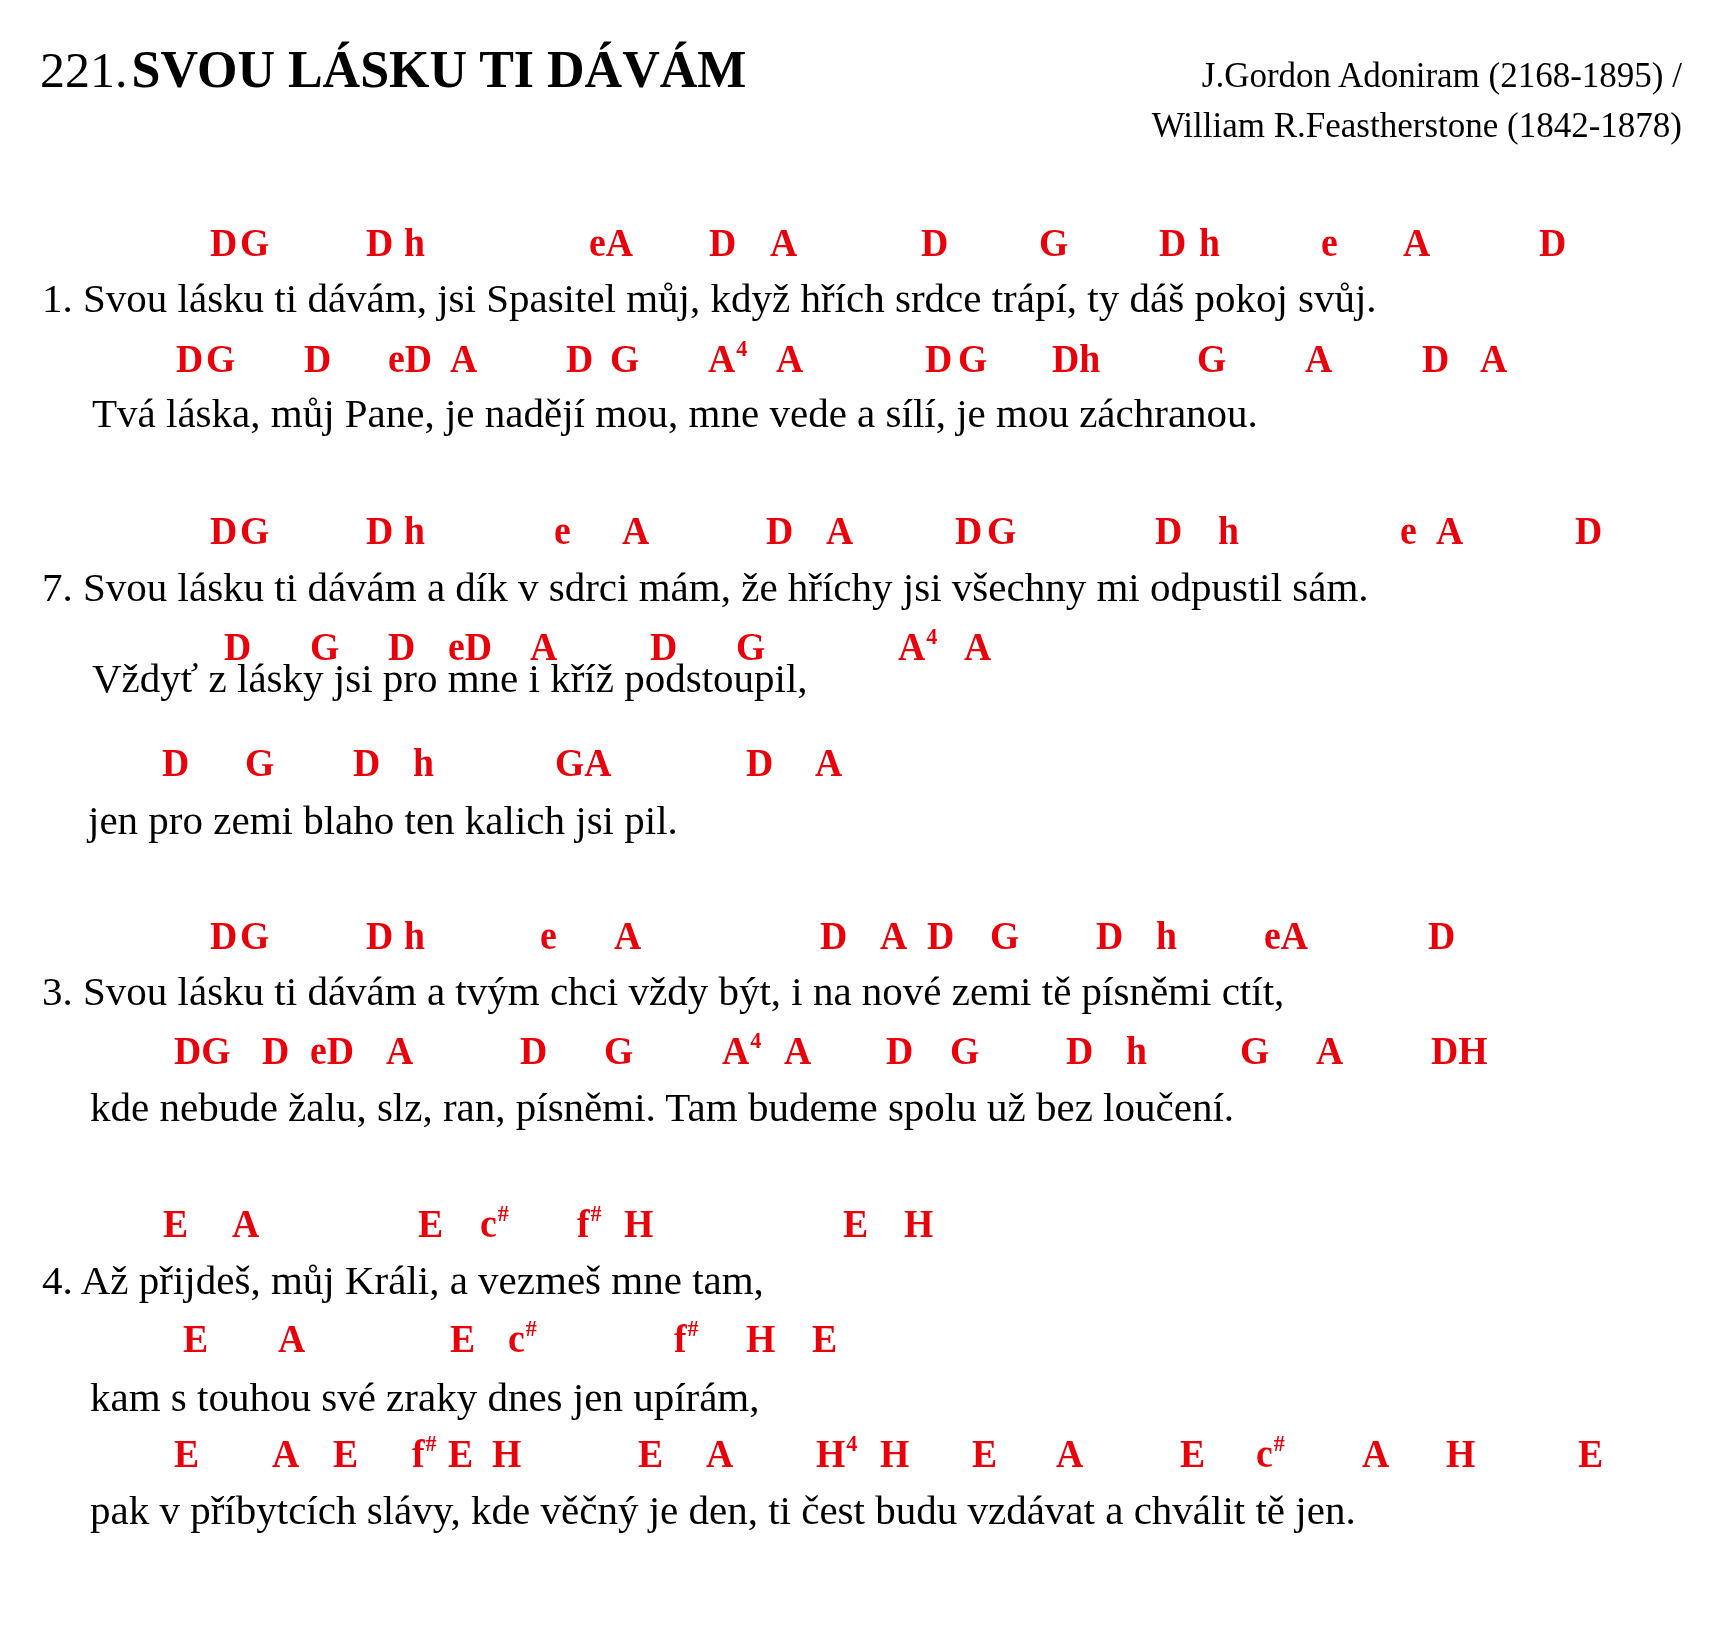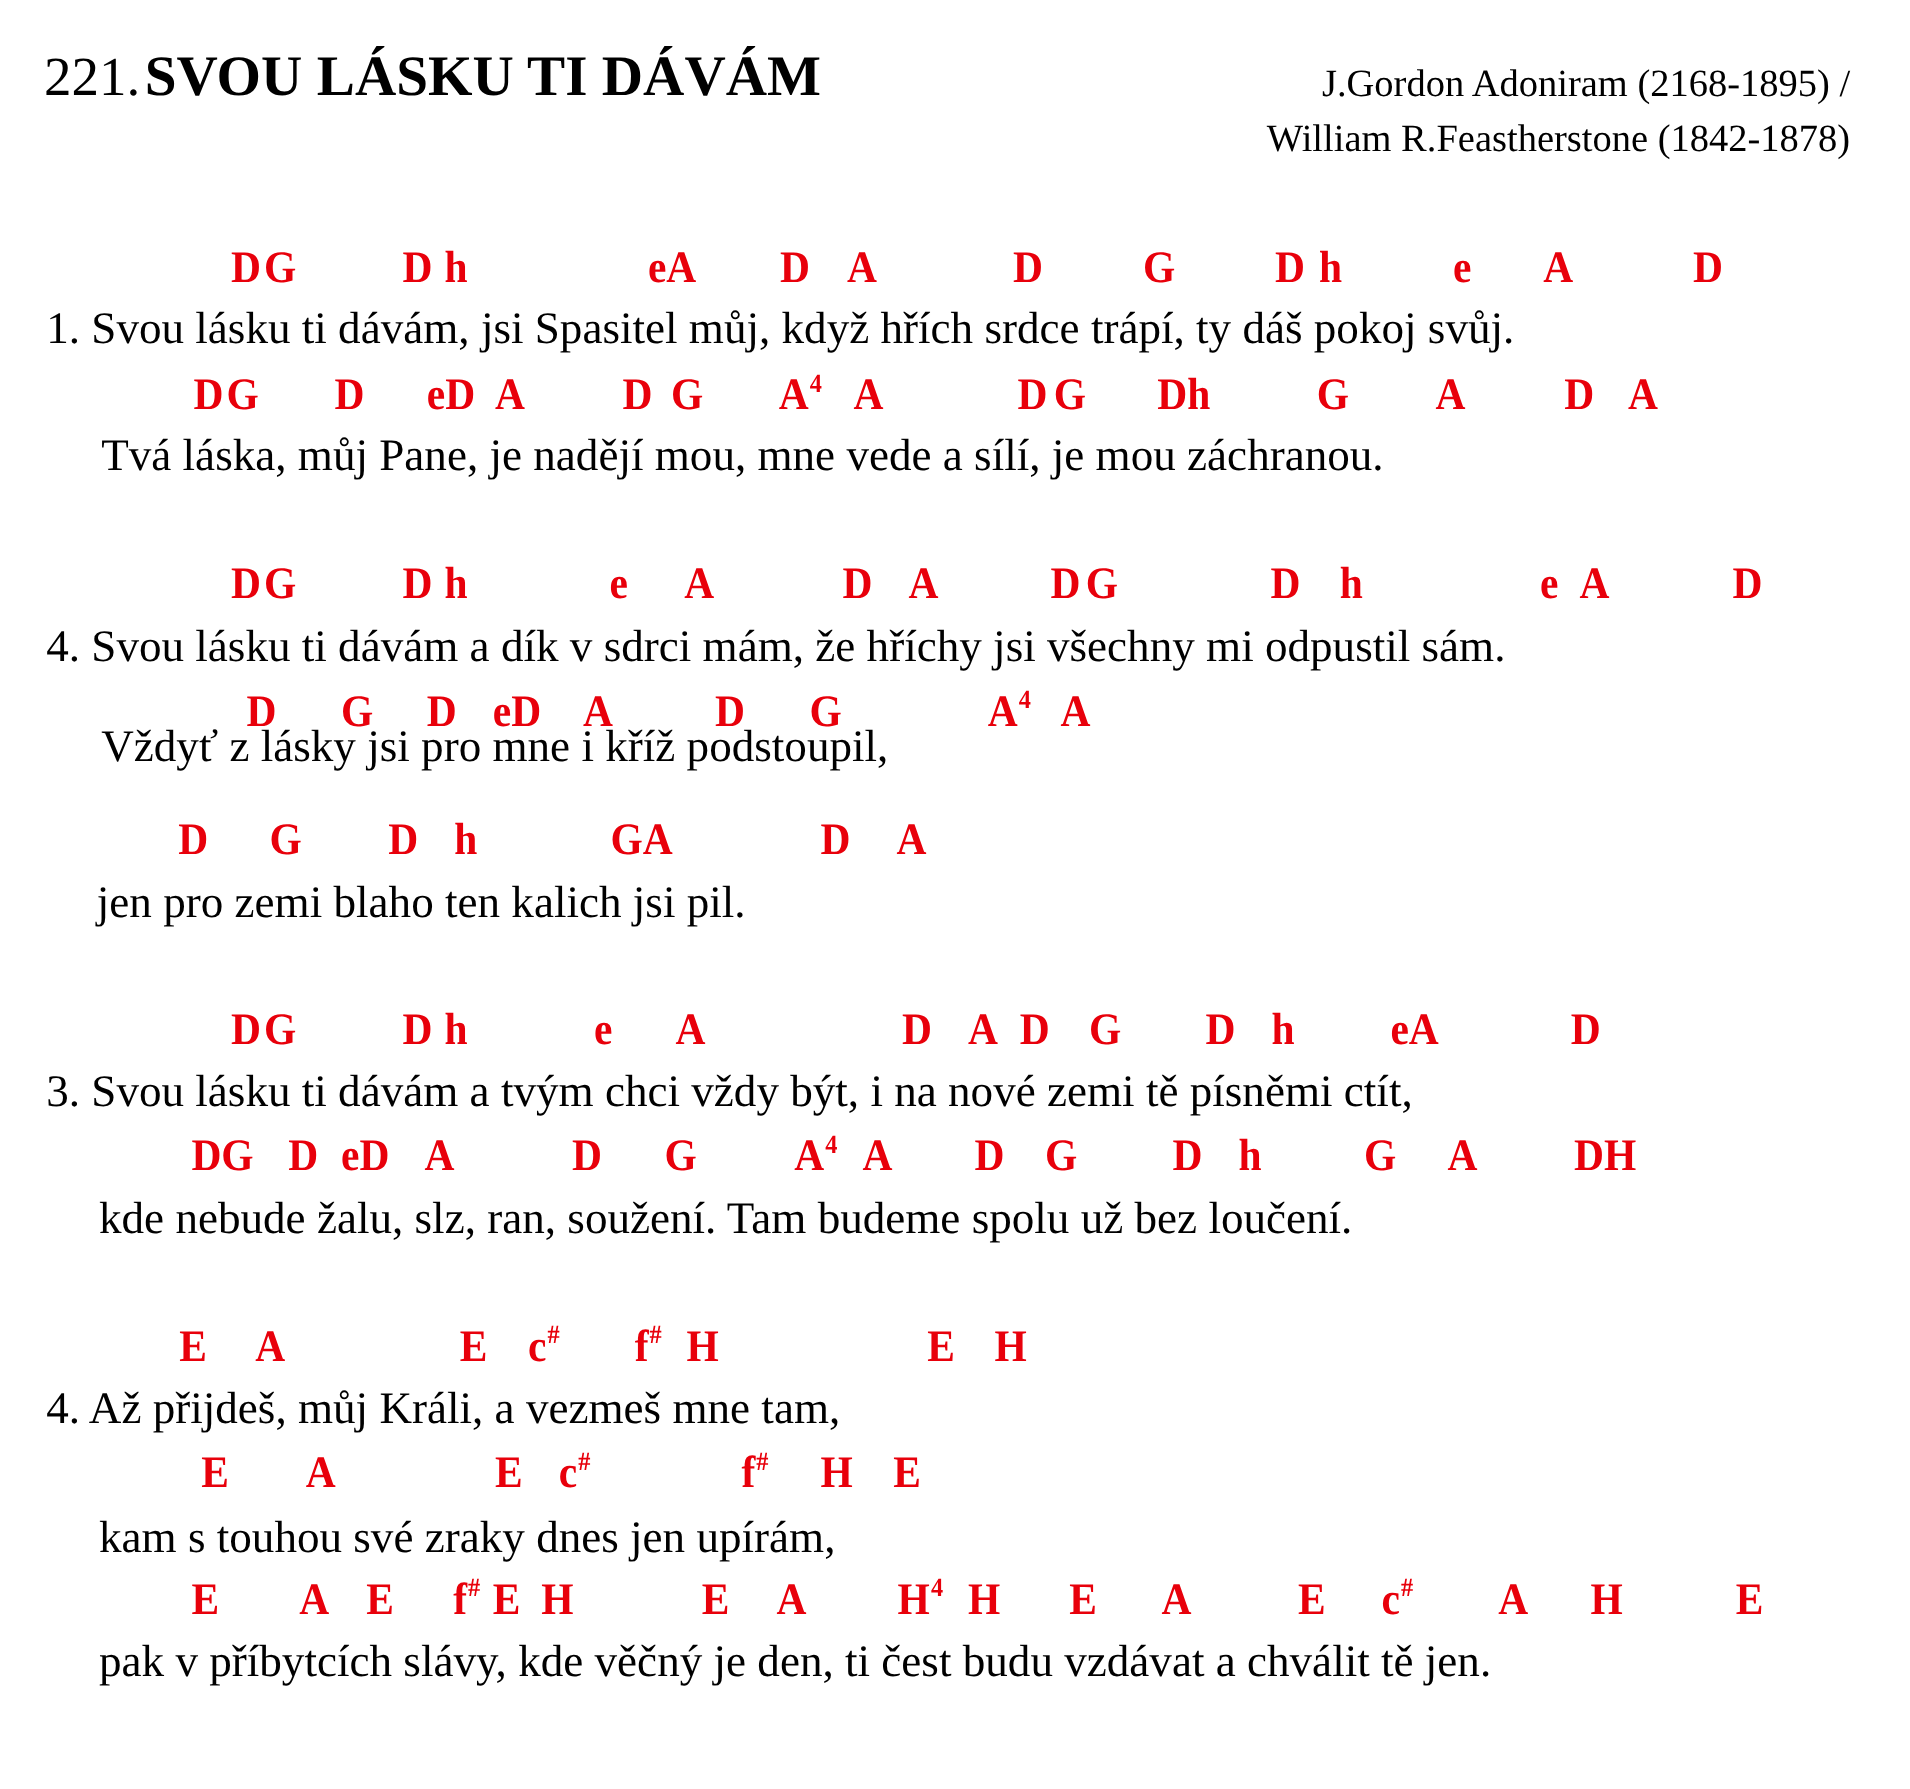--- a/index.html
+++ b/index.html
@@ -74,21 +74,21 @@
     <span class="chord" style="left:766px; top:510px;">D</span>
     <span class="chord" style="left:826px; top:510px;">A</span>
     <span class="chord" style="left:955px; top:510px;">D</span>
     <span class="chord" style="left:987px; top:510px;">G</span>
     <span class="chord" style="left:1155px; top:510px;">D</span>
     <span class="chord" style="left:1218px; top:510px;">h</span>
     <span class="chord" style="left:1400px; top:510px;">e</span>
     <span class="chord" style="left:1436px; top:510px;">A</span>
     <span class="chord" style="left:1575px; top:510px;">D</span>
   </div>
-  <div class="abs lyric" style="left:42px; top:567px;">4. Svou lásku ti dávám a dík v sdrci mám, že hříchy jsi všechny mi odpustil sám.</div>
+  <div class="abs lyric" style="left:42px; top:567px;">7. Svou lásku ti dávám a dík v sdrci mám, že hříchy jsi všechny mi odpustil sám.</div>
 
   <div>
     <span class="chord" style="left:224px; top:626px;">D</span>
     <span class="chord" style="left:310px; top:626px;">G</span>
     <span class="chord" style="left:388px; top:626px;">D</span>
     <span class="chord" style="left:448px; top:626px;">eD</span>
     <span class="chord" style="left:530px; top:626px;">A</span>
     <span class="chord" style="left:650px; top:626px;">D</span>
     <span class="chord" style="left:736px; top:626px;">G</span>
     <span class="chord" style="left:898px; top:626px;">A<sup>4</sup></span>
@@ -137,21 +137,21 @@
     <span class="chord" style="left:722px; top:1030px;">A<sup>4</sup></span>
     <span class="chord" style="left:784px; top:1030px;">A</span>
     <span class="chord" style="left:886px; top:1030px;">D</span>
     <span class="chord" style="left:950px; top:1030px;">G</span>
     <span class="chord" style="left:1066px; top:1030px;">D</span>
     <span class="chord" style="left:1126px; top:1030px;">h</span>
     <span class="chord" style="left:1240px; top:1030px;">G</span>
     <span class="chord" style="left:1316px; top:1030px;">A</span>
     <span class="chord" style="left:1431px; top:1030px;">DH</span>
   </div>
-  <div class="abs lyric" style="left:90px; top:1087px;">kde nebude žalu, slz, ran, soužení. Tam budeme spolu už bez loučení.</div>
+  <div class="abs lyric" style="left:90px; top:1087px;">kde nebude žalu, slz, ran, písněmi. Tam budeme spolu už bez loučení.</div>
 </div>
 
 <div>
   <div>
     <span class="chord" style="left:163px; top:1203px;">E</span>
     <span class="chord" style="left:232px; top:1203px;">A</span>
     <span class="chord" style="left:418px; top:1203px;">E</span>
     <span class="chord" style="left:480px; top:1203px;"><span>c</span><sup>#</sup></span>
     <span class="chord" style="left:577px; top:1203px;"><span>f</span><sup>#</sup></span>
     <span class="chord" style="left:624px; top:1203px;">H</span>

